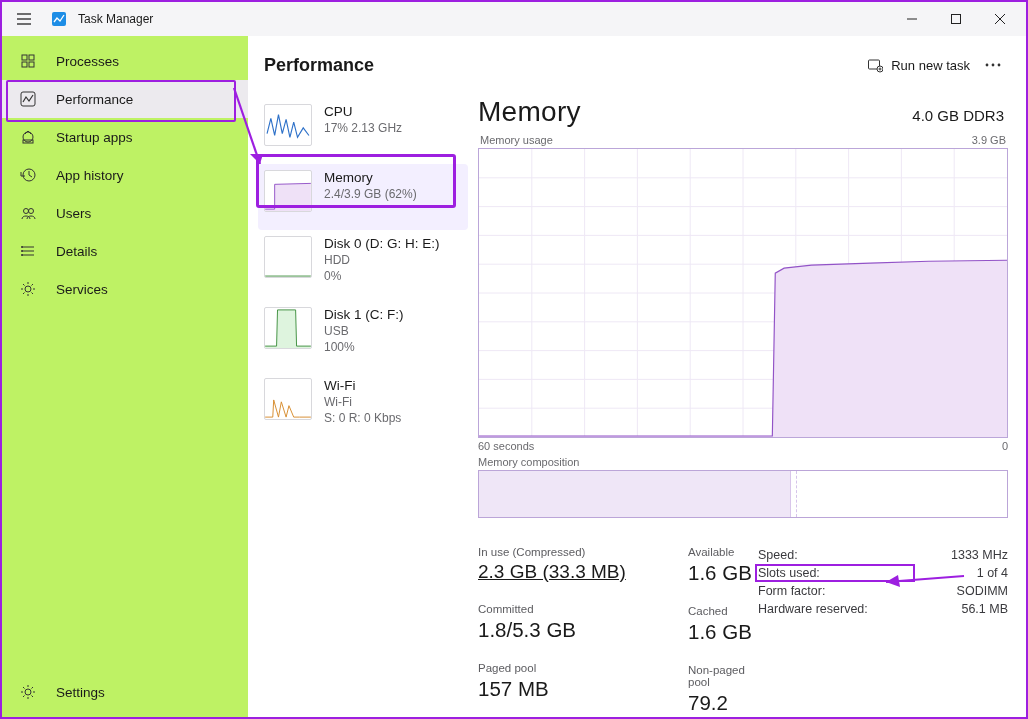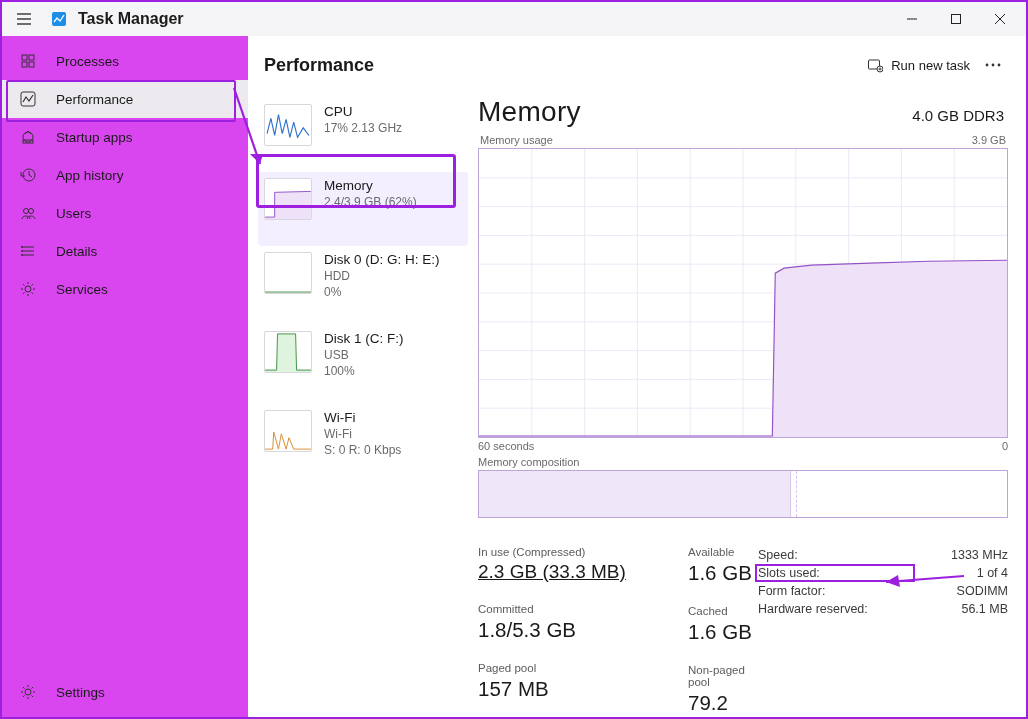--- a/index.html
+++ b/index.html
@@ -19,31 +19,31 @@
   
   .titlebar {
     height: 34px;
     display: flex;
     align-items: center;
     padding: 0 4px 0 10px;
     background: #f5f5f7;
   }
   .titlebar .hamburger { width: 24px; height: 24px; display:flex;align-items:center;justify-content:center; margin-right:14px; }
   .titlebar .appicon { width: 18px; height: 18px; margin-right:10px; display:flex;align-items:center;justify-content:center;}
-  .titlebar .apptitle { font-size: 16px; font-weight: 700; }
+  .titlebar .apptitle { font-size: 12px; font-weight: 400; }
   .titlebar .winbtn { width: 44px; height: 34px; display:flex;align-items:center;justify-content:center;}
   .spacer { flex:1; }
 
   
   .layout { display:flex; height: calc(100% - 34px); }
 
   
   .sidebar {
     width: 246px;
-    background: #d946ef;
+    background: #bef264;
     padding: 6px 0 0 0;
     display:flex; flex-direction:column;
     position: relative;
     gap: 34px;
   }
   .nav-list { flex: 0 0 auto; }
   .nav-item {
     display:flex; align-items:center;
     height: 38px;
     padding: 0 16px;
@@ -65,21 +65,21 @@
   .main-header { display:flex; align-items:center; padding: 0 0 16px 6px;}
   .main-header h1 { font-size: 18px; font-weight:600; }
   .runtask { display:flex;align-items:center; gap:8px; font-size:13px; padding:6px 8px; border-radius:4px;}
   .more { width:30px; height:30px; display:flex;align-items:center;justify-content:center;}
 
   .perf-body { display:flex; gap:0; height: calc(100% - 40px); }
 
   
   .perf-list { width: 210px; padding-top:2px; }
   .perf-card {
-    display:flex; gap:12px; padding:6px 6px 26px 6px; cursor:pointer; position:relative;
+    display:flex; gap:12px; padding:6px 6px 18px 6px; cursor:pointer; position:relative;
   }
   .thumb {
     width:48px; height:42px; border:1px solid #d8d8dc; background:#fff; border-radius:2px;
     position:relative; overflow:hidden; flex-shrink:0;
   }
   .pc-title { font-size:13.5px; font-weight:500; }
   .pc-sub { font-size:12px; color:#6a6a6e; margin-top:2px;}
   .perf-card.selected { background:#f3efff; border-radius:4px; }
   .perf-highlight {
     position:absolute; border:3px solid #9d1fe0; pointer-events:none;

